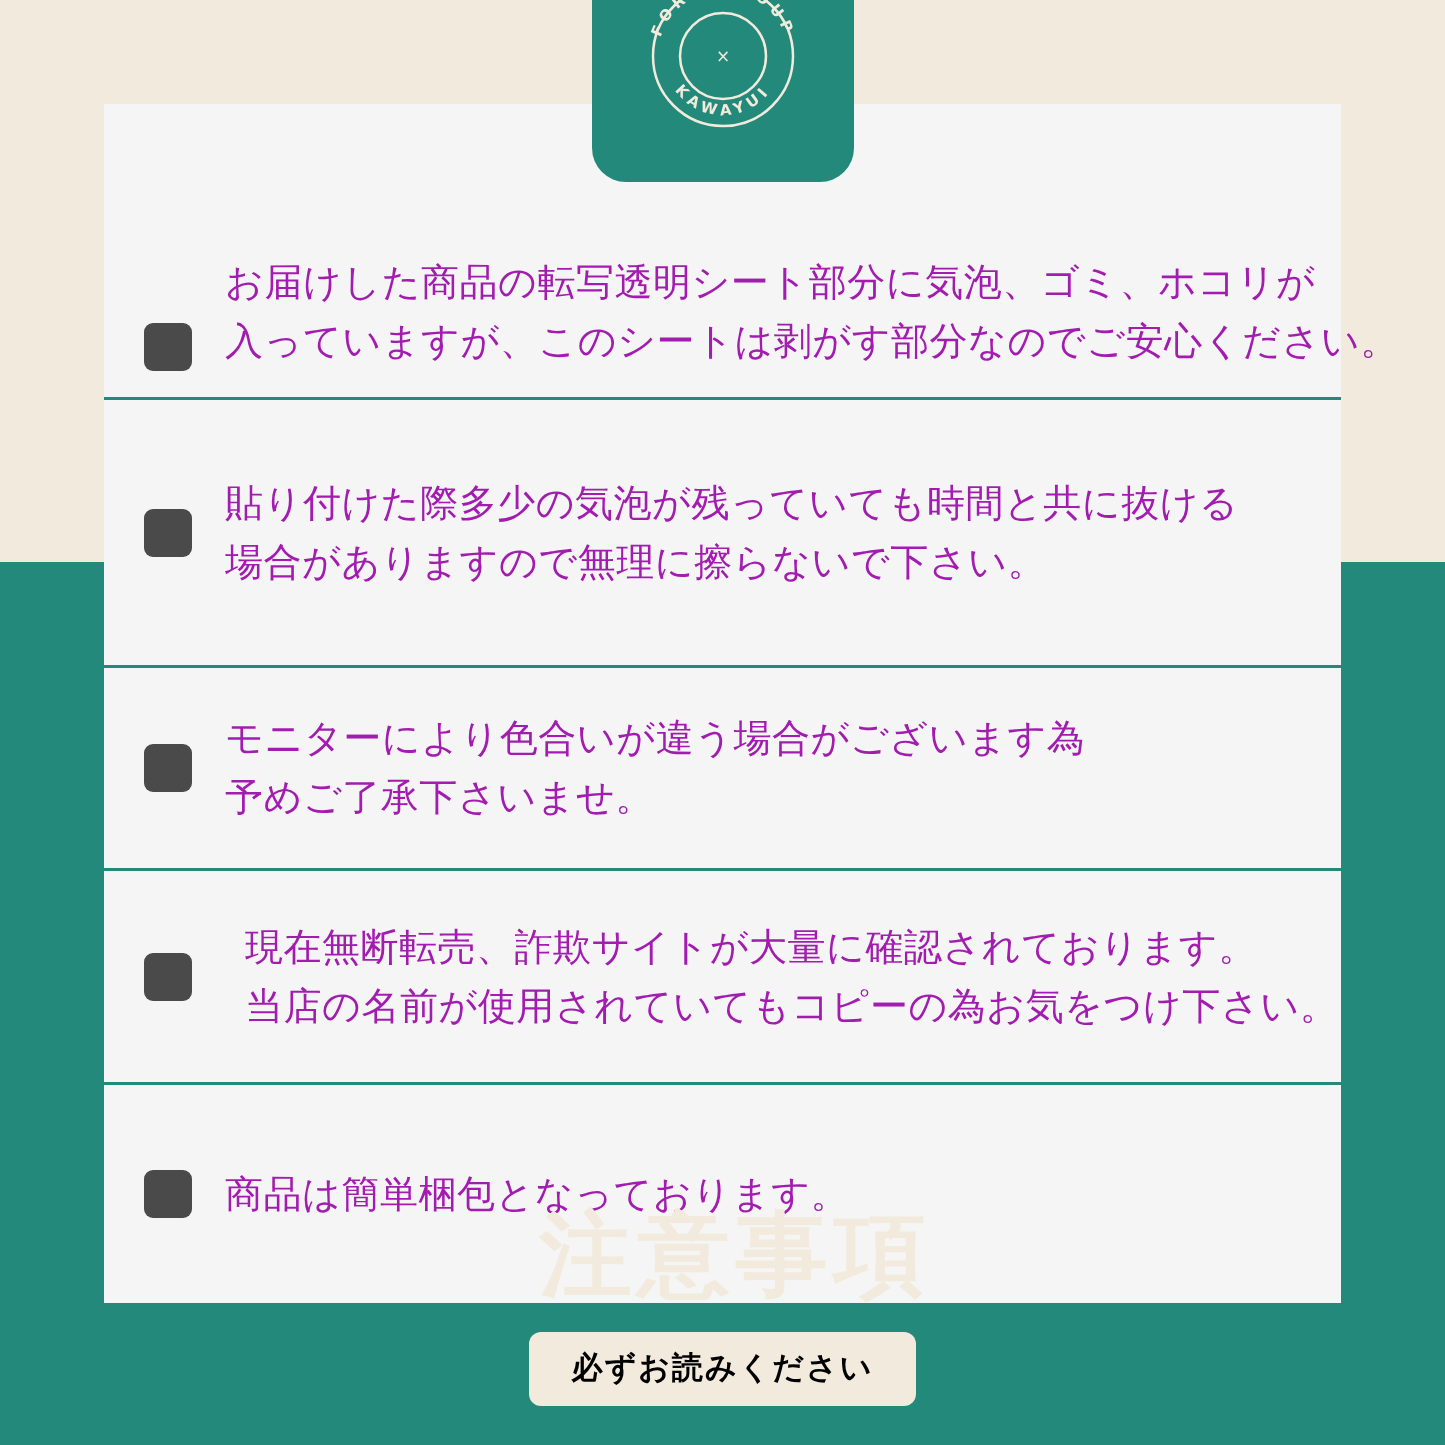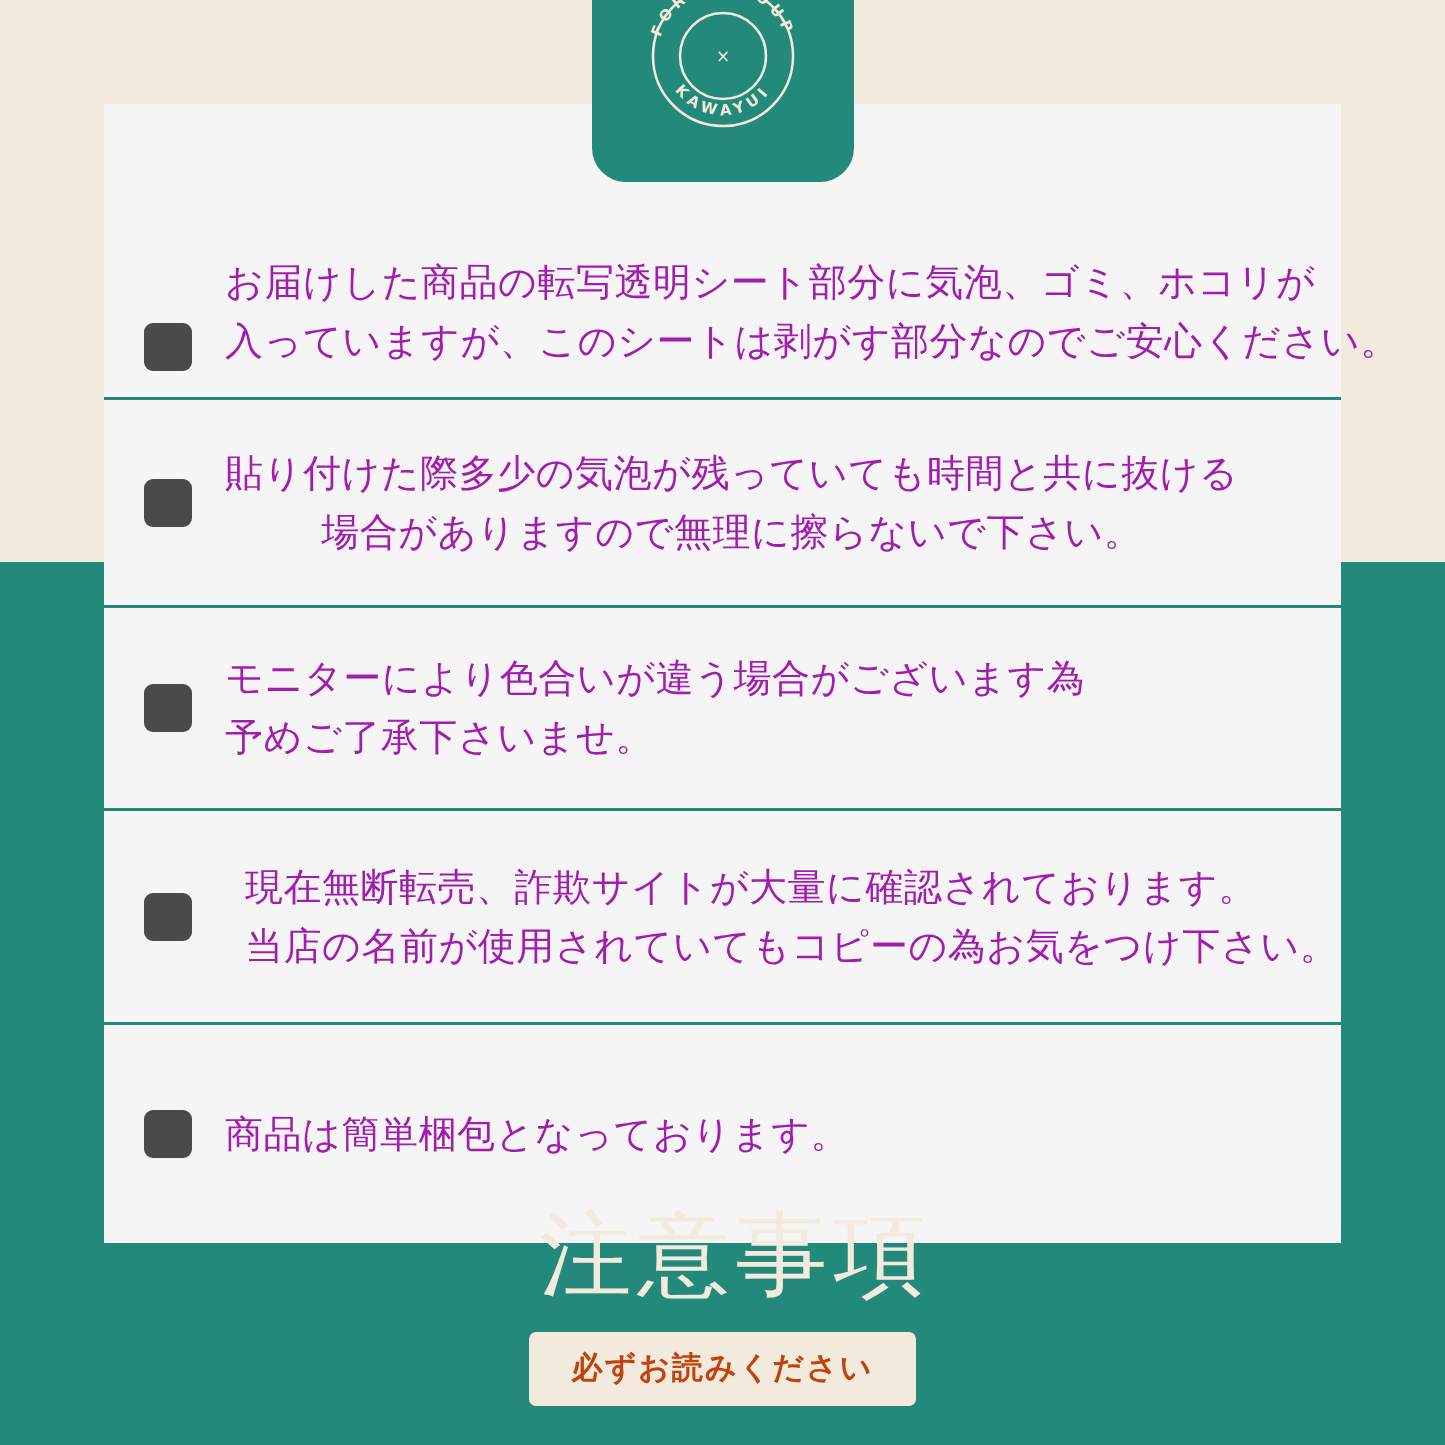--- a/index.html
+++ b/index.html
@@ -63,21 +63,21 @@
   .row {
     display: flex;
     align-items: center;
     padding: 0 0 0 40px;
     border-bottom: 3px solid #23897a;
     background: #f5f5f5;
   }
   .row:last-child { border-bottom: none; }
 
   .row-r1 { height: 296px; align-items: flex-end; padding-bottom: 26px; }
-  .row-r2 { height: 208px; text-align: center; }
+  .row-r2 { height: 268px; }
   .row-r3 { height: 203px; }
   .row-r4 { height: 214px; gap: 20px; }
   .row-r5 { height: 218px; }
 
   .bullet {
     flex: 0 0 auto;
     width: 48px;
     height: 48px;
     background: #4a4a4a;
     border-radius: 9px;
@@ -97,36 +97,36 @@
   .footer {
     position: absolute;
     left: 0;
     top: 1207px;
     width: 1445px;
     text-align: center;
     z-index: 4;
   }
   .footer-title {
     font-size: 92px;
-    font-weight: 400;
+    font-weight: 700;
     color: #f2ebdd;
     letter-spacing: 6px;
     line-height: 1.05;
     padding-left: 26px;
   }
   .footer-sub {
     display: inline-block;
     margin-top: 28px;
     padding: 15px 42px 17px;
     background: #f2ebdd;
-    color: #c2410c;
+    color: #000000;
     font-size: 31px;
     font-weight: 700;
     letter-spacing: 2px;
-    border-radius: 7px;
+    border-radius: 12px;
   }
 </style>
 </head>
 <body>
 
 <div class="bg-top"></div>
 <div class="bg-bottom"></div>
 
 <div class="card">
 

